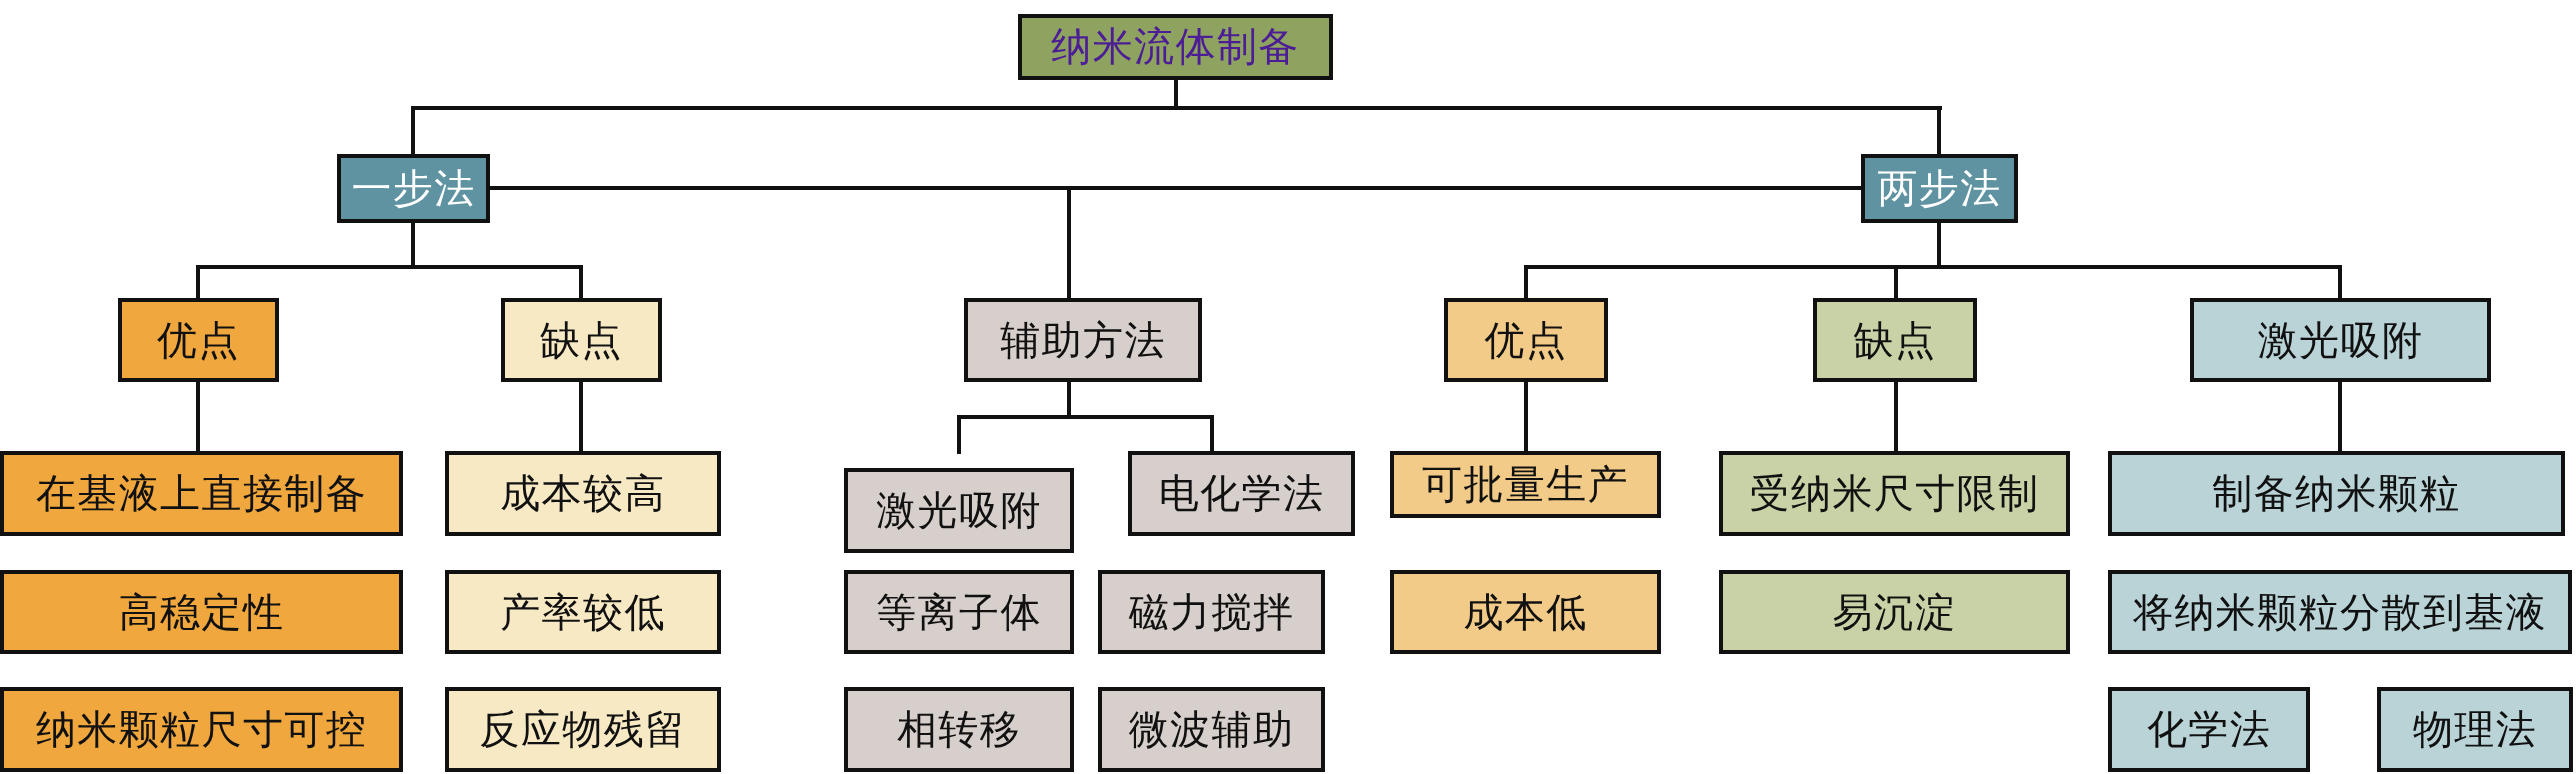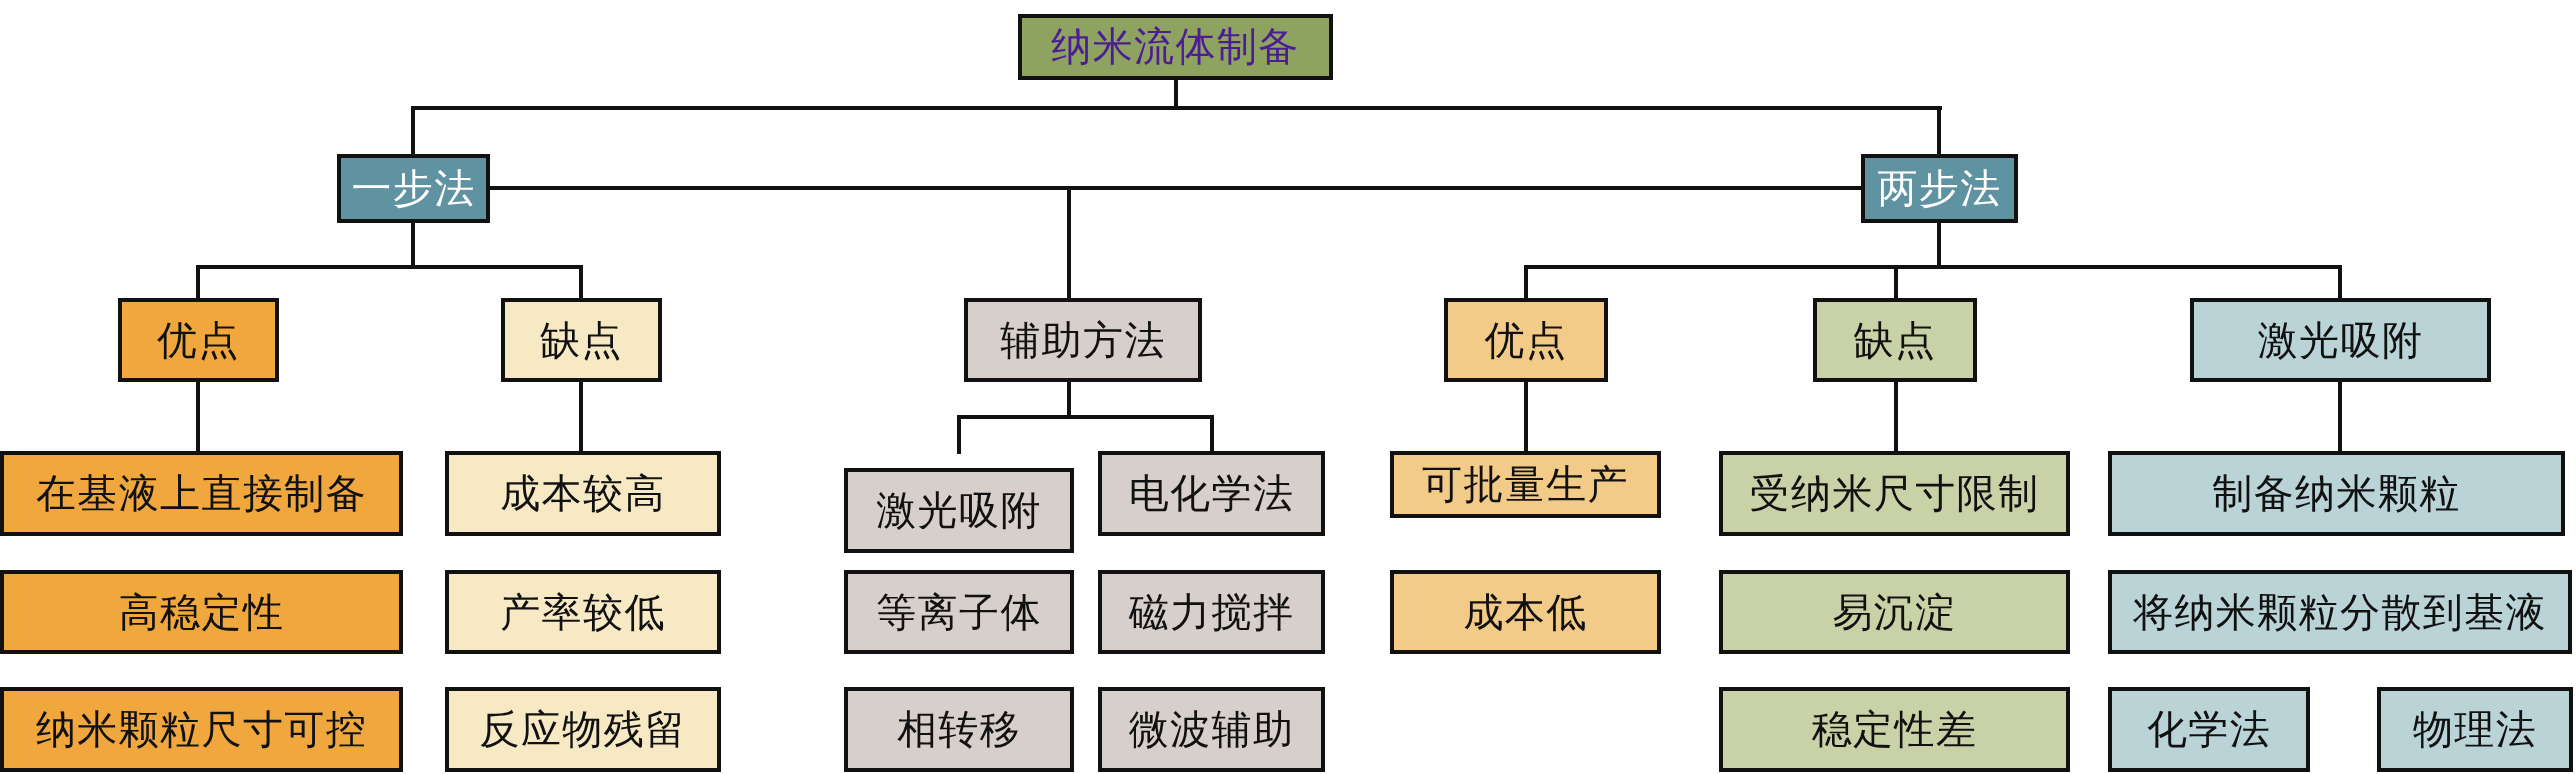--- a/index.html
+++ b/index.html
@@ -73,30 +73,29 @@
   <div class="box c-orange" style="left:0px;top:687px;width:403px;height:85px">纳米颗粒尺寸可控</div>
 
   <div class="box c-cream" style="left:445px;top:451px;width:276px;height:85px">成本较高</div>
   <div class="box c-cream" style="left:445px;top:570px;width:276px;height:84px">产率较低</div>
   <div class="box c-cream" style="left:445px;top:687px;width:276px;height:85px">反应物残留</div>
 
   <div class="box c-gray" style="left:844px;top:468px;width:230px;height:85px">激光吸附</div>
   <div class="box c-gray" style="left:844px;top:570px;width:230px;height:84px">等离子体</div>
   <div class="box c-gray" style="left:844px;top:687px;width:230px;height:85px">相转移</div>
 
-  <div class="box c-gray" style="left:1098px;top:451px;width:227px;height:85px">电化学法</div>
+  <div class="box c-gray" style="left:1128px;top:451px;width:227px;height:85px">电化学法</div>
   <div class="box c-gray" style="left:1098px;top:570px;width:227px;height:84px">磁力搅拌</div>
   <div class="box c-gray" style="left:1098px;top:687px;width:227px;height:85px">微波辅助</div>
 
   <div class="box c-tan" style="left:1390px;top:451px;width:271px;height:67px">可批量生产</div>
   <div class="box c-tan" style="left:1390px;top:570px;width:271px;height:84px">成本低</div>
 
   <div class="box c-sage" style="left:1719px;top:451px;width:351px;height:85px">受纳米尺寸限制</div>
   <div class="box c-sage" style="left:1719px;top:570px;width:351px;height:84px">易沉淀</div>
-  <div class="box c-sage" style="left:1719px;top:687px;width:351px;height:85px">稳定性差</div>
 
   <div class="box c-blue" style="left:2108px;top:451px;width:457px;height:85px">制备纳米颗粒</div>
   <div class="box c-blue" style="left:2108px;top:570px;width:464px;height:84px">将纳米颗粒分散到基液</div>
   <div class="box c-blue" style="left:2108px;top:687px;width:202px;height:85px">化学法</div>
   <div class="box c-blue" style="left:2377px;top:687px;width:196px;height:85px">物理法</div>
 
 </div>
 
 
 </body></html>

